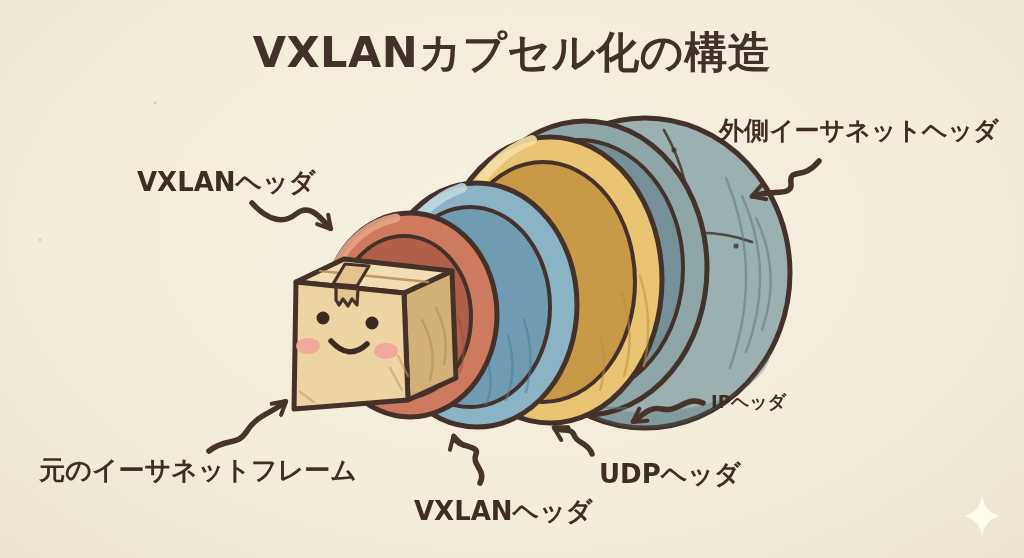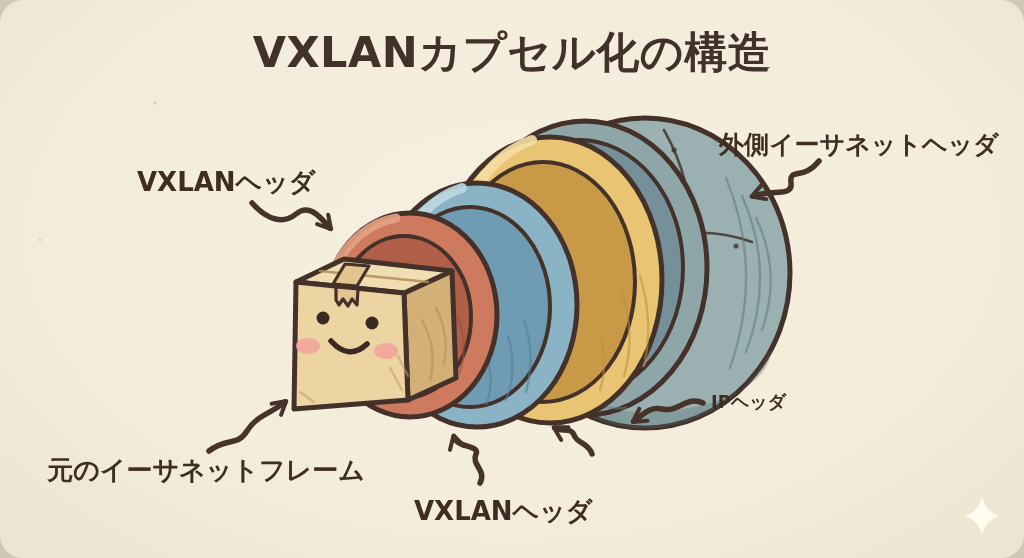--- a/index.html
+++ b/index.html
@@ -1,37 +1,36 @@
 <!DOCTYPE html>
 <html><head>
 <meta charset="utf-8">
 <style>
   html,body{margin:0;padding:0;background:#cfc8b8;}
   .stage{
     position:relative;width:1024px;height:558px;overflow:hidden;
     background:radial-gradient(ellipse at 50% 42%, #f6f0e0 0%, #f3ecdb 65%, #ece4d0 100%);
     font-family:"DejaVu Sans","Liberation Sans",sans-serif;
-    border-radius:23px;
   }
   svg.art{position:absolute;left:0;top:0;width:1024px;height:558px;}
   .ink{stroke:#44312a;stroke-linejoin:round;stroke-linecap:round;}
   .s5{stroke-width:5px;} .s4{stroke-width:4px;} .s3{stroke-width:3.2px;}
   .nostroke{stroke:none;}
   .hatch{fill:none;stroke-linecap:round;stroke-width:2.4px;opacity:.55;}
   .seam{fill:none;stroke:#3e2d26;stroke-width:2.6px;stroke-linecap:round;opacity:.8;}
   .rivet{fill:#3e2d26;opacity:.75;stroke:none;}
   .arrow{fill:none;stroke:#46332a;stroke-width:5.5px;stroke-linecap:round;stroke-linejoin:round;}
   .lbl{position:absolute;color:#3f2d24;font-weight:700;white-space:nowrap;}
   .lbl-title{left:0;top:24px;width:1024px;text-align:center;font-size:43px;letter-spacing:0.5px;color:#42302a;}
   .lbl-vxlan-top{left:137px;top:165px;font-size:26px;}
-  .lbl-outer-eth{left:719px;top:128px;font-size:25px;}
+  .lbl-outer-eth{left:719px;top:114px;font-size:25px;}
   .lbl-ip{left:711px;top:390px;font-size:18px;}
   .lbl-udp{left:599px;top:457px;font-size:26px;}
   .lbl-vxlan-bottom{left:414px;top:494px;font-size:26px;}
-  .lbl-orig{left:40px;top:455px;width:332px;text-align:center;font-size:26px;line-height:1.18;white-space:normal;}
+  .lbl-orig{left:32px;top:455px;width:332px;text-align:center;font-size:26px;line-height:1.18;white-space:normal;}
 </style>
 </head>
 <body>
 
 <div class="stage">
 
   <svg class="art" viewBox="0 0 1024 558">
     <defs>
       <marker id="ah" viewBox="0 0 26 26" refX="19" refY="13" markerWidth="21" markerHeight="21" markerUnits="userSpaceOnUse" orient="auto">
         <path d="M5 4 L21 13 L5 22" fill="none" stroke="#46332a" stroke-width="5" stroke-linecap="round" stroke-linejoin="round"></path>
@@ -113,18 +112,19 @@
 
     <path d="M 982 496 C 985 508 989 512 999 516 C 989 520 985 524 982 536 C 979 524 975 520 965 516 C 975 512 979 508 982 496 Z" opacity="0.9" class="nostroke" fill="#fffdf2"></path>
     <circle cx="155" cy="103" r="1.6" fill="#d8cdb6" class="nostroke"></circle>
     <circle cx="40" cy="240" r="1.4" fill="#d8cdb6" class="nostroke"></circle>
   </svg>
 
   <div class="lbl lbl-title">VXLANカプセル化の構造</div>
   <div class="lbl lbl-vxlan-top">VXLANヘッダ</div>
   <div class="lbl lbl-outer-eth">外側イーサネットヘッダ</div>
   <div class="lbl lbl-ip">IPヘッダ</div>
+  <div class="lbl lbl-udp">UDPヘッダ</div>
   <div class="lbl lbl-vxlan-bottom">VXLANヘッダ</div>
   <div class="lbl lbl-orig">
     <div>元のイーサネットフレーム</div>
   </div>
 
 </div>
 
 </body></html>

